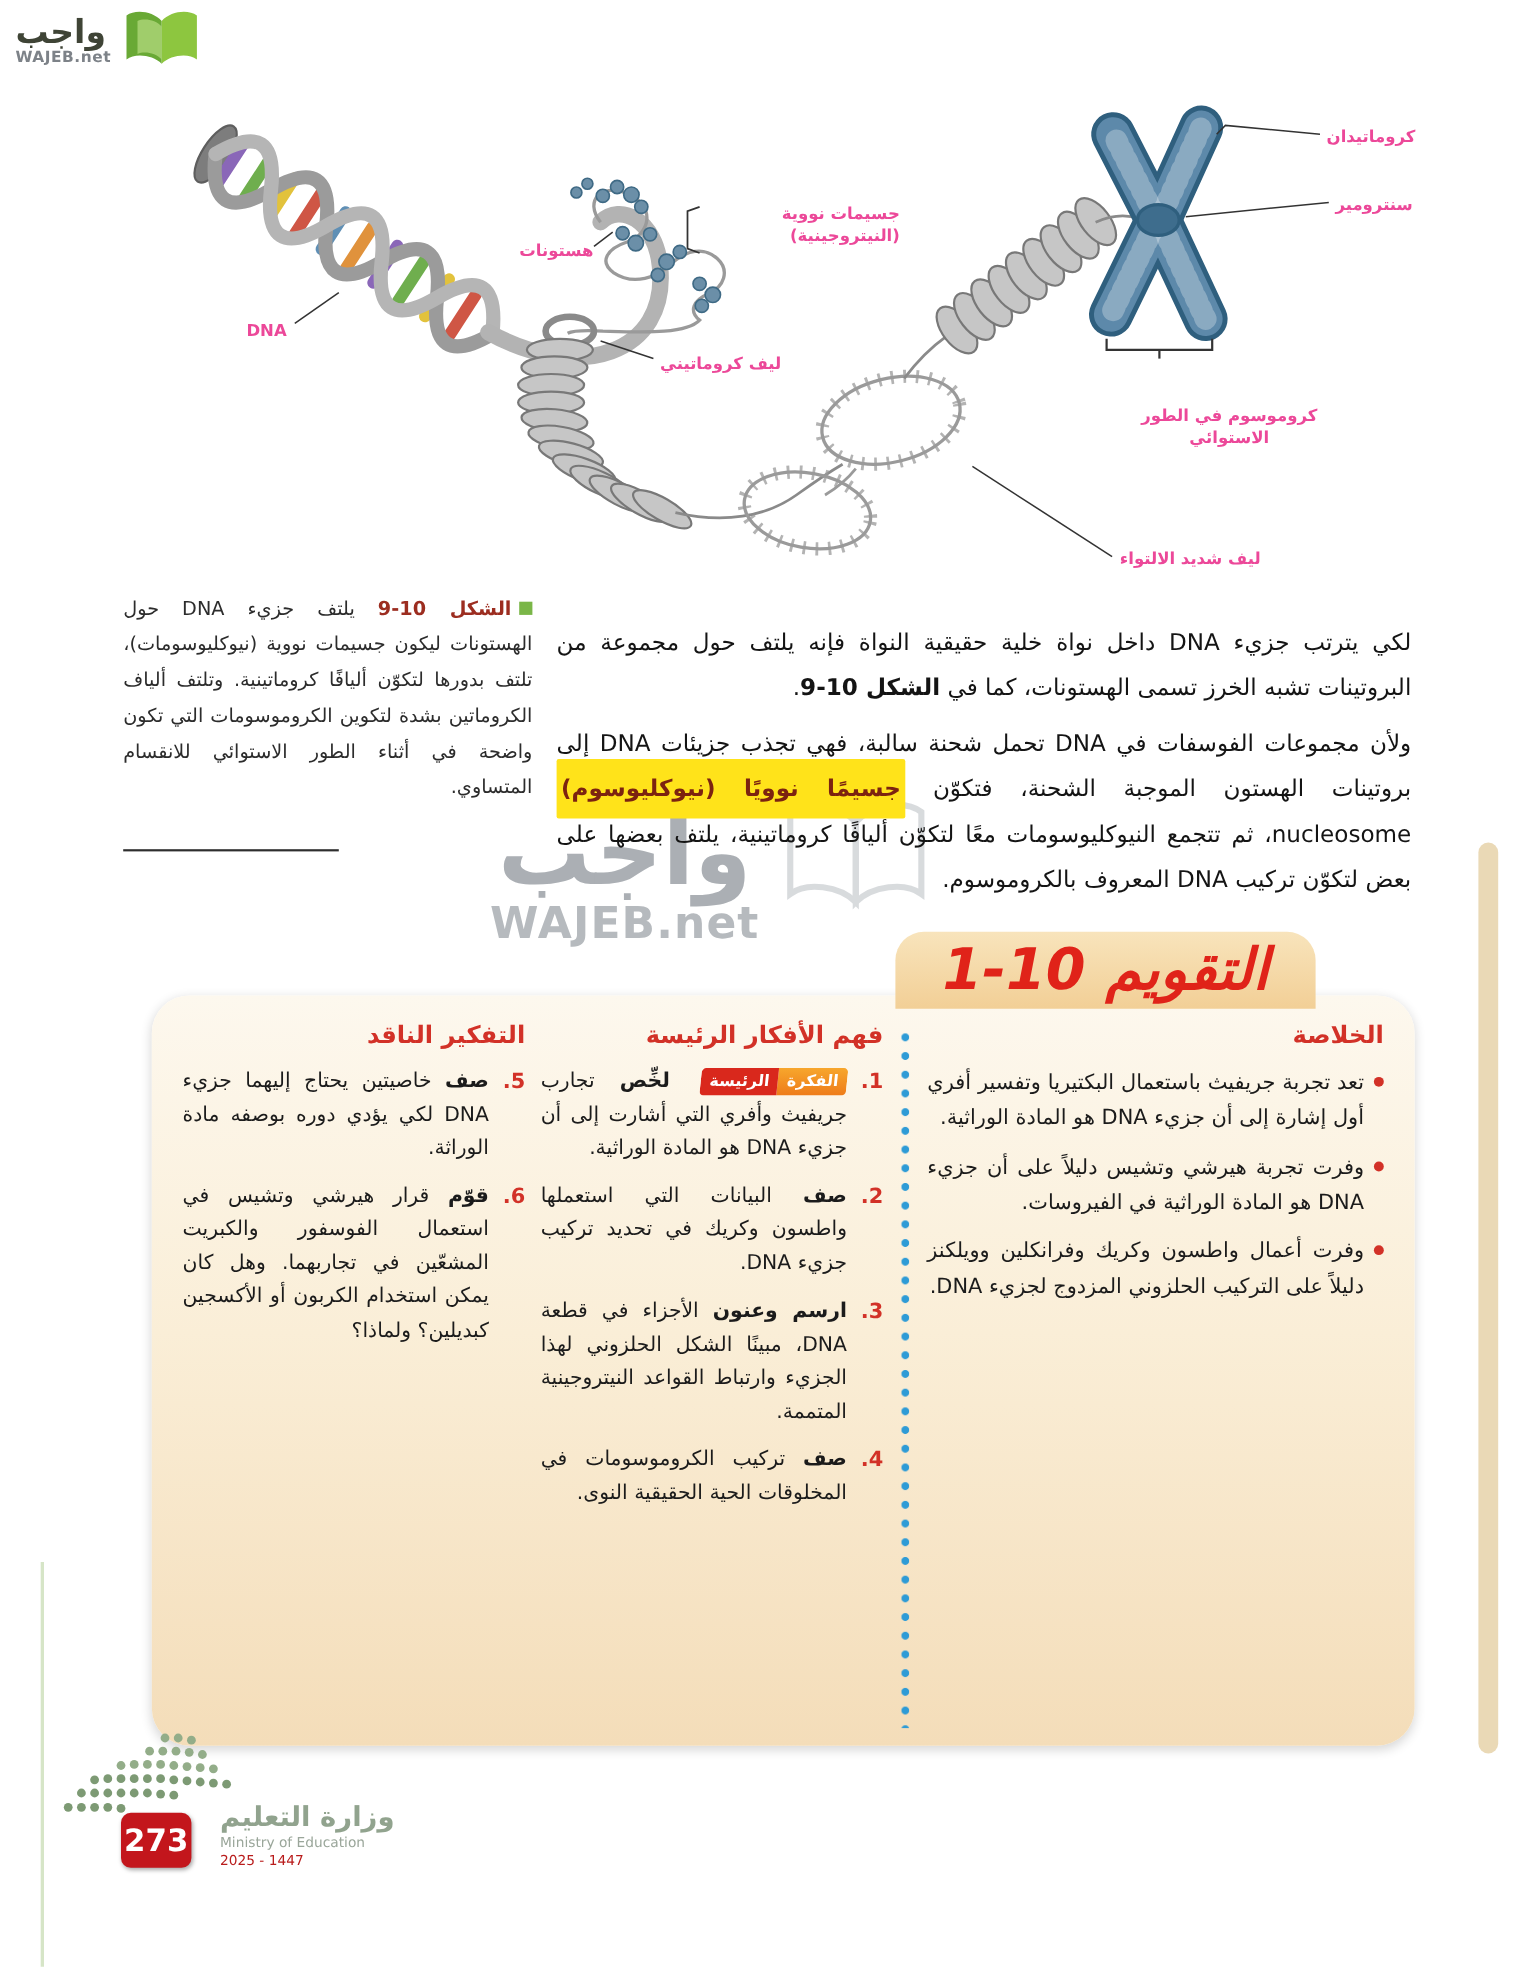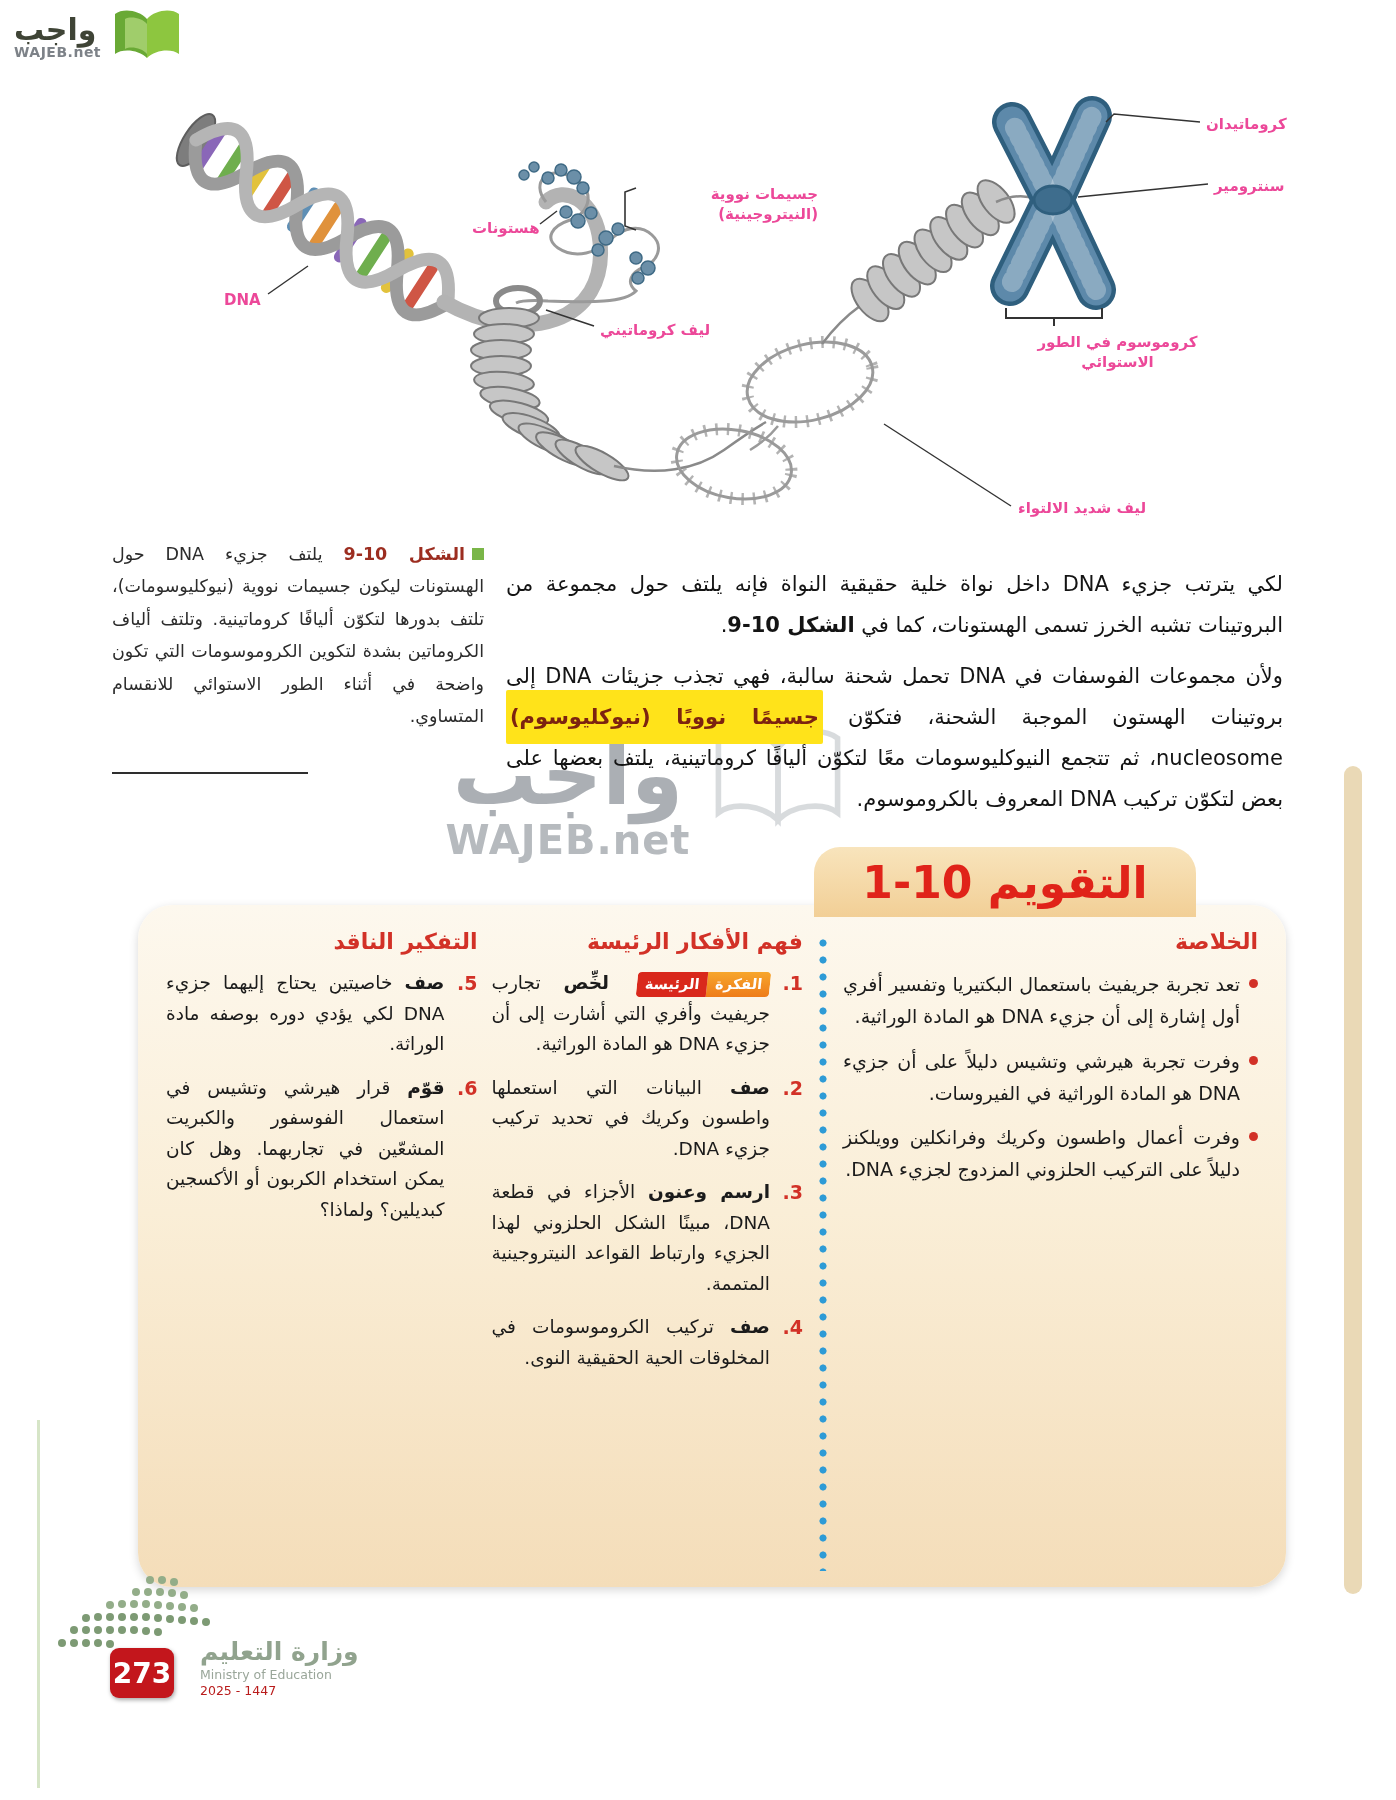--- a/index.html
+++ b/index.html
@@ -13,21 +13,21 @@
   
   .site-logo{position:absolute;left:14px;top:8px;display:flex;direction:ltr;align-items:center;gap:10px;z-index:3;}
   .logo-text{text-align:left;line-height:1.05;}
   .logo-brand{font-size:30px;font-weight:bold;color:#3f4436;}
   .logo-site{font-size:14px;font-weight:bold;color:#7d8288;letter-spacing:.5px;}
   .logo-book{display:block;}
 
   
   .diagram{position:absolute;left:78px;top:82px;z-index:1;}
   .dlabel{position:absolute;font-size:15px;color:#ec4899;white-space:nowrap;z-index:2;line-height:1.35;font-weight:bold;}
-  .dlabel.center{text-align:center;white-space:normal;}
+  .dlabel.center{text-align:center;white-space:normal;margin-top:36px;}
 
   
   .figure-caption{position:absolute;left:112px;top:538px;width:372px;font-size:17.5px;
     line-height:1.85;text-align:justify;color:#2c2c2c;z-index:2;margin:0;}
   .figure-caption .sq{display:inline-block;width:12px;height:12px;background:#7ab648;margin-left:7px;}
   .fig-label{color:#9c2d20;font-weight:bold;}
   .caption-rule{position:absolute;left:112px;top:772px;width:196px;height:2px;background:#2e2e2e;z-index:2;}
 
   
   .body-text{position:absolute;right:112px;top:564px;width:778px;font-size:21px;line-height:1.95;
@@ -41,21 +41,21 @@
   .wm-site{font-size:40px;font-weight:bold;color:#a4a9ae;opacity:.8;letter-spacing:1px;}
   .wm-book{position:absolute;right:-115px;top:-6px;opacity:.45;}
 
   
   .assessment{position:absolute;left:138px;top:905px;width:1148px;height:682px;
     background:linear-gradient(180deg,#fdf8ee 0%,#faeed7 45%,#f4ddb9 100%);
     border-radius:34px;box-shadow:0 3px 10px rgba(0,0,0,.16);z-index:2;overflow:visible;}
   .assess-tab{position:absolute;top:-58px;left:676px;width:382px;height:70px;
     background:linear-gradient(180deg,#f8e4bc,#f2cf96);
     border-radius:26px 26px 0 0;display:flex;align-items:center;justify-content:center;z-index:-1;}
-  .assess-title{font-size:44px;font-weight:bold;color:#e02319;}
+  .assess-title{font-size:52px;font-weight:bold;color:#e02319;font-style:italic;}
   .assess-grid{display:grid;grid-template-columns:415px 12px 1fr 1fr;column-gap:14px;
     direction:rtl;padding:24px 28px 16px 28px;height:642px;overflow:hidden;}
   .col{min-width:0;}
   .col-header{font-size:22px;font-weight:bold;color:#d23127;margin:0 0 14px 0;}
   .divider-dots{width:12px;margin-top:6px;
     background-image:radial-gradient(circle at 6px 8px,#2e9bd6 3.2px,rgba(0,0,0,0) 3.9px);
     background-size:12px 17px;background-repeat:repeat-y;}
 
   .sum-item{display:flex;gap:9px;font-size:19px;line-height:1.7;text-align:justify;margin-bottom:12px;color:#1b1b1b;}
   .sum-dot{flex:0 0 auto;width:9px;height:9px;border-radius:50%;background:#d23127;margin-top:11px;}

